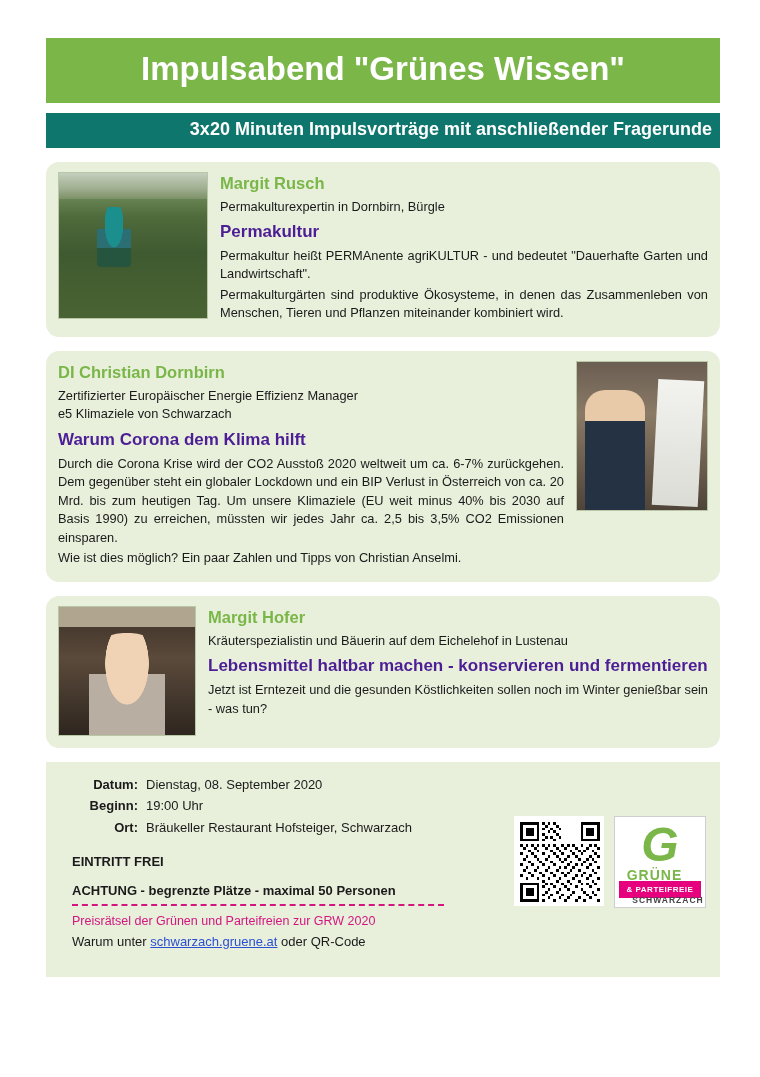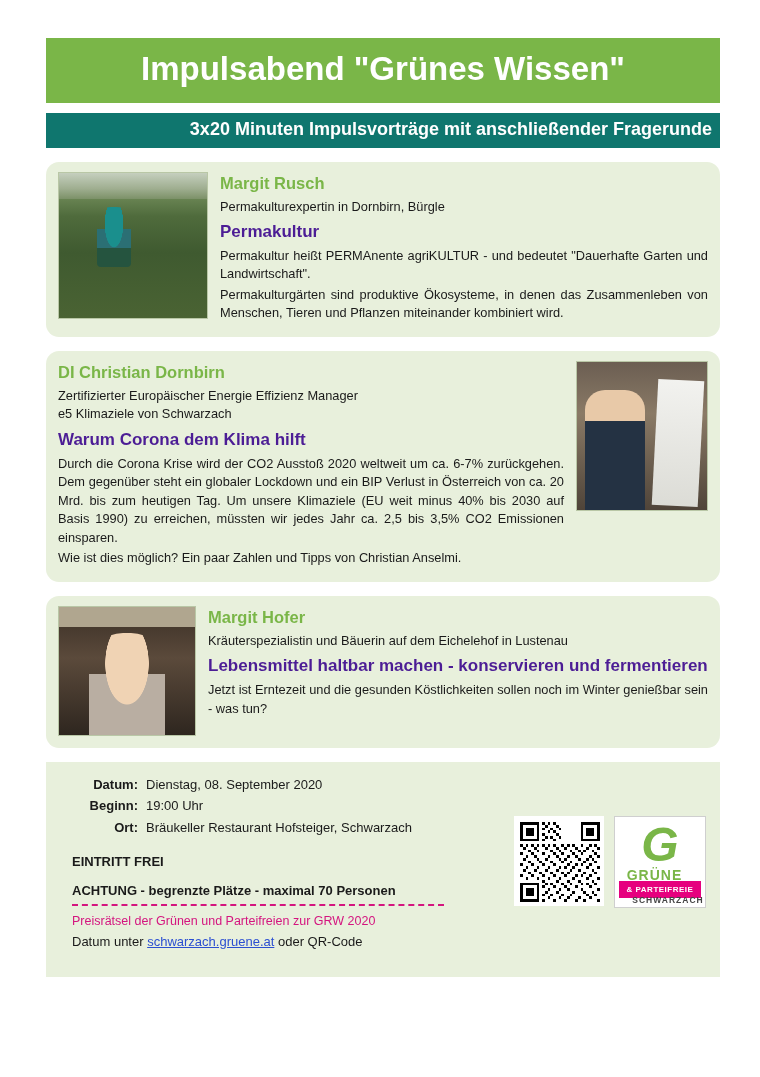--- a/index.html
+++ b/index.html
@@ -334,27 +334,27 @@
       <div class="kv">
         <div class="k">Beginn:</div>
         <div class="v">19:00 Uhr</div>
       </div>
       <div class="kv">
         <div class="k">Ort:</div>
         <div class="v">Bräukeller Restaurant Hofsteiger, Schwarzach</div>
       </div>
 
       <div class="free">EINTRITT FREI</div>
-      <div class="attn">ACHTUNG - begrenzte Plätze - maximal 70 Personen</div>
+      <div class="attn">ACHTUNG - begrenzte Plätze - maximal 50 Personen</div>
 
       <div class="dashed"></div>
 
       <div class="raffle">Preisrätsel der Grünen und Parteifreien zur GRW 2020</div>
       <div class="infos">
-        <span>Datum unter </span><a class="link" href="#">schwarzach.gruene.at</a><span> oder QR-Code</span>
+        <span>Warum unter </span><a class="link" href="#">schwarzach.gruene.at</a><span> oder QR-Code</span>
       </div>
     </div>
 
     <div class="info-right">
       <div class="qr">
         <svg width="80" height="80" viewBox="0 0 29 29" shape-rendering="crispEdges">
           <rect width="29" height="29" fill="#ffffff"></rect>
           <g fill="#000000">
             <rect x="0" y="0" width="7" height="1"></rect>
               <rect x="0" y="6" width="7" height="1"></rect>

